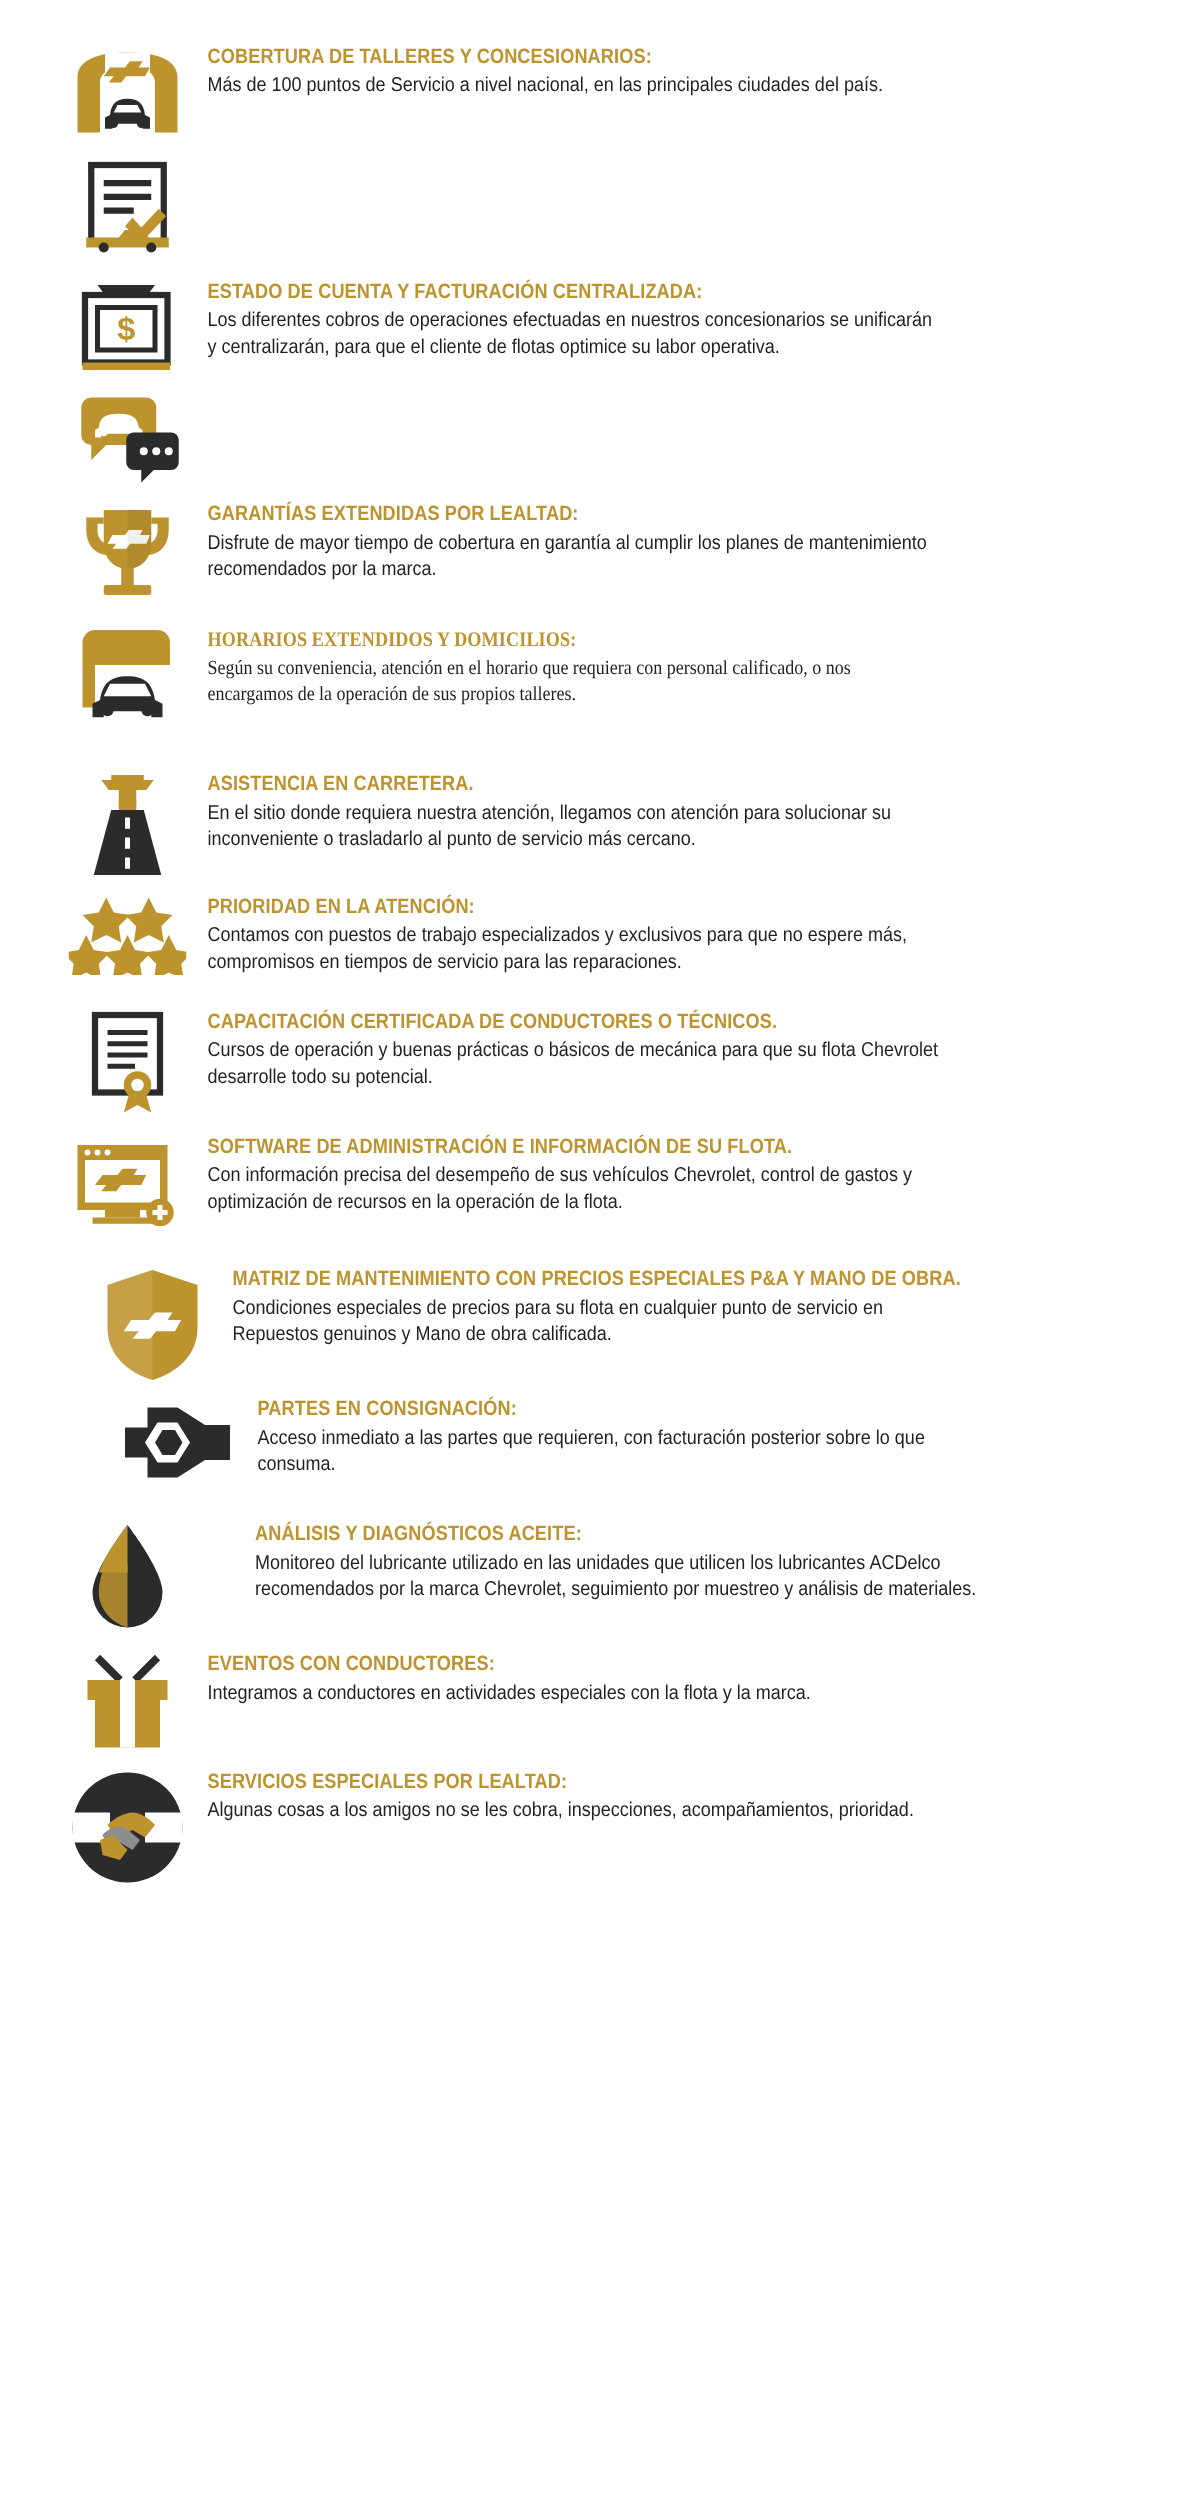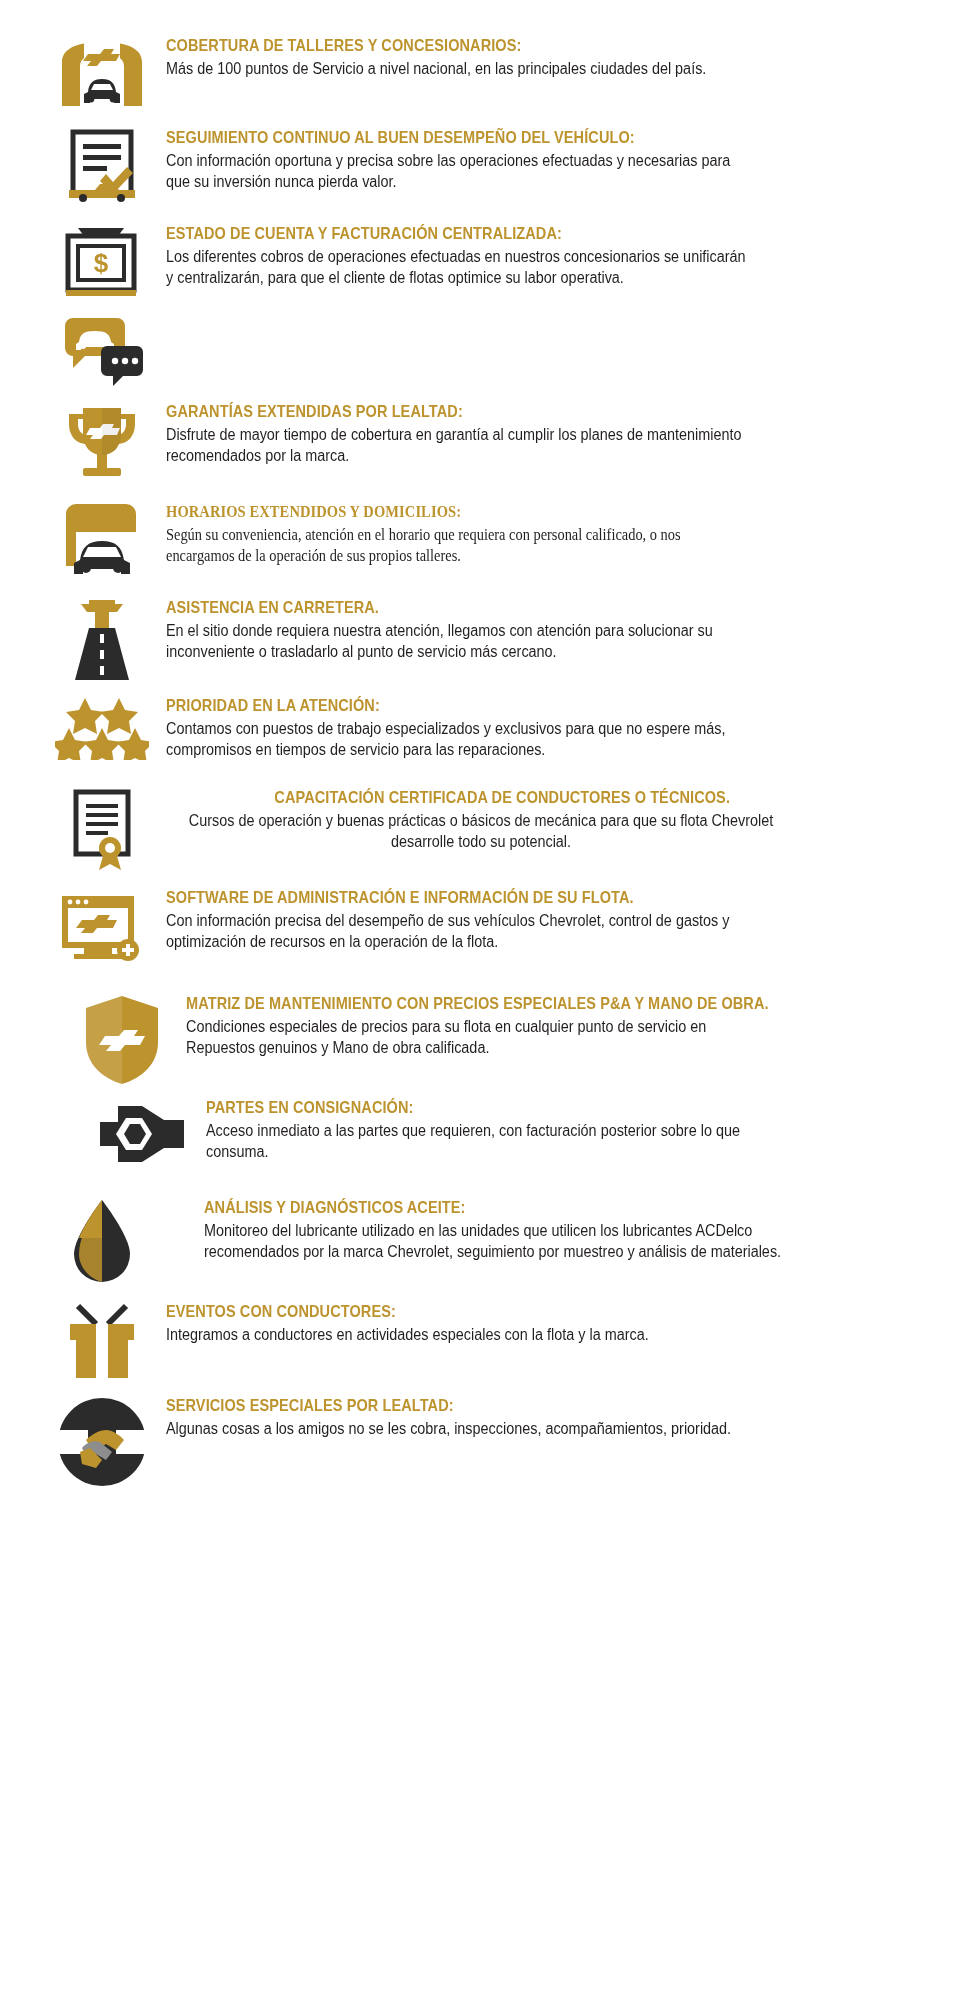--- a/index.html
+++ b/index.html
@@ -90,27 +90,20 @@
       <rect x="14" y="4" width="58" height="62" fill="#fff" stroke="#2b2b2b" stroke-width="5"></rect>
       <rect x="24" y="16" width="38" height="5" fill="#2b2b2b"></rect>
       <rect x="24" y="27" width="38" height="5" fill="#2b2b2b"></rect>
       <rect x="24" y="38" width="24" height="5" fill="#2b2b2b"></rect>
       <path d="M47 46l7 8 14-15 6 6-20 21-13-13z" fill="#bd932e"></path>
       <path d="M10 62h26l5-6h14l5 6h16v8H10z" fill="#bd932e"></path>
       <circle cx="24" cy="70" r="4" fill="#2b2b2b"></circle>
             <circle cx="62" cy="70" r="4" fill="#2b2b2b"></circle>
     </svg>
         </div>
-        <div class="text-cell">
-          <div class="ttl">SEGUIMIENTO CONTINUO AL BUEN DESEMPEÑO DEL VEHÍCULO:</div>
-          <div class="desc">
-            <span>Con información oportuna y precisa sobre las operaciones efectuadas y necesarias para</span>
-            <span>que su inversión nunca pierda valor.</span>
-          </div>
-        </div>
       </div>
       <div class="item" style="min-height: 92px;">
         <div class="icon-cell">
           <svg width="88" height="76" viewBox="0 0 88 76">
       <rect x="10" y="12" width="66" height="54" fill="#fff" stroke="#2b2b2b" stroke-width="5"></rect>
       <rect x="20" y="22" width="46" height="34" fill="none" stroke="#2b2b2b" stroke-width="4"></rect>
       <text x="43" y="48" font-family="Liberation Sans, sans-serif" font-size="26" font-weight="bold" fill="#bd932e" text-anchor="middle">$</text>
       <path d="M20 4h46l-6 8H26z" fill="#2b2b2b"></path>
       <rect x="8" y="66" width="70" height="6" fill="#bd932e"></rect>
     </svg>
@@ -168,21 +161,21 @@
     </svg>
         </div>
         <div class="text-cell">
           <div class="ttl">HORARIOS EXTENDIDOS Y DOMICILIOS:</div>
           <div class="desc">
             <span>Según su conveniencia, atención en el horario que requiera con personal calificado, o nos</span>
             <span>encargamos de la operación de sus propios talleres.</span>
           </div>
         </div>
       </div>
-      <div class="item" style="min-height: 98px;">
+      <div class="item" style="min-height: 98px; margin-top: 20px;">
         <div class="icon-cell">
           <svg width="86" height="86" viewBox="0 0 86 86">
       <rect x="36" y="10" width="14" height="58" fill="#bd932e"></rect>
       <path d="M22 6h42l-6 8H28z" fill="#bd932e"></path>
       <rect x="30" y="2" width="26" height="6" fill="#bd932e"></rect>
       <path d="M30 30h26l14 52H16z" fill="#2b2b2b"></path>
       <rect x="41" y="36" width="4" height="9" fill="#fff"></rect>
       <rect x="41" y="52" width="4" height="9" fill="#fff"></rect>
       <rect x="41" y="68" width="4" height="9" fill="#fff"></rect>
       <rect x="36" y="22" width="14" height="5" fill="#bd932e"></rect>
@@ -207,21 +200,21 @@
     </svg>
         </div>
         <div class="text-cell">
           <div class="ttl">PRIORIDAD EN LA ATENCIÓN:</div>
           <div class="desc">
             <span>Contamos con puestos de trabajo especializados y exclusivos para que no espere más,</span>
             <span>compromisos en tiempos de servicio para las reparaciones.</span>
           </div>
         </div>
       </div>
-      <div class="item" style="min-height: 100px; text-align: center;">
+      <div class="item" style="min-height: 100px;">
         <div class="icon-cell">
           <svg width="80" height="82" viewBox="0 0 80 82">
       <rect x="14" y="4" width="52" height="62" fill="#fff" stroke="#2b2b2b" stroke-width="5"></rect>
       <rect x="24" y="16" width="32" height="4" fill="#2b2b2b"></rect>
       <rect x="24" y="25" width="32" height="4" fill="#2b2b2b"></rect>
       <rect x="24" y="34" width="32" height="4" fill="#2b2b2b"></rect>
       <rect x="24" y="43" width="22" height="4" fill="#2b2b2b"></rect>
       <circle cx="48" cy="60" r="11" fill="#bd932e"></circle>
       <path d="M41 68l-4 14 11-6 11 6-4-14z" fill="#bd932e"></path>
       <circle cx="48" cy="60" r="5" fill="#fff"></circle>

